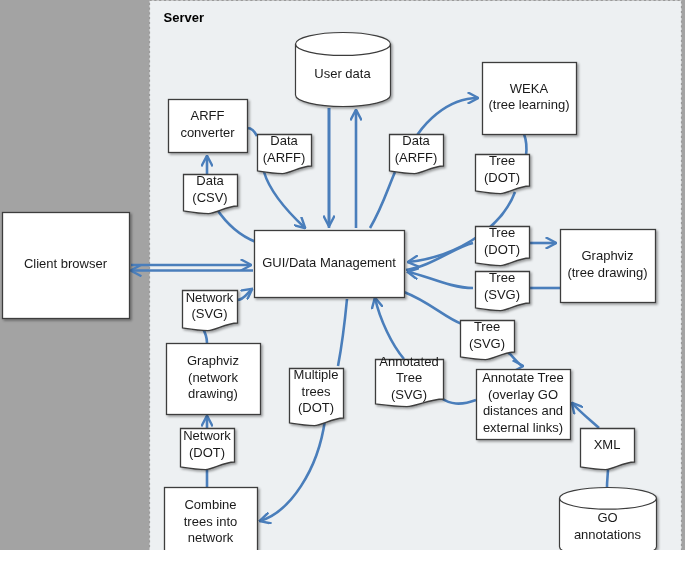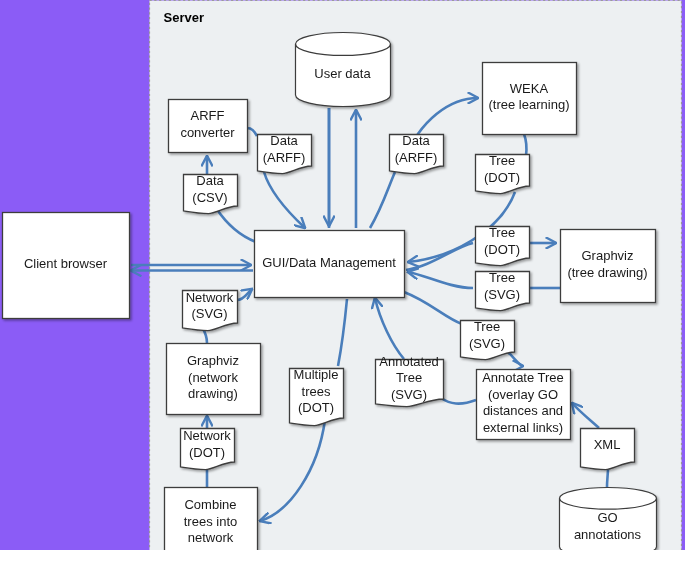--- a/index.html
+++ b/index.html
@@ -1,17 +1,17 @@
 <!DOCTYPE html>
 <html><head>
 <meta charset="utf-8">
 <style>
   html,body{margin:0;padding:0;background:#ffffff;-webkit-font-smoothing:antialiased;}
   *{-webkit-font-smoothing:antialiased;}
-  #page{position:relative;width:685px;height:550px;overflow:hidden;background:#8b5cf6;
+  #page{position:relative;width:685px;height:550px;overflow:hidden;background:#a3a3a3;
         font-family:"Liberation Sans", sans-serif;}
   svg#diagram{display:block;}
   .node-label{font-family:"Liberation Sans", sans-serif;font-size:13px;fill:#1a1a1a;
               text-anchor:middle;dominant-baseline:middle;}
   .zone-title{font-family:"Liberation Sans", sans-serif;font-size:13px;font-weight:bold;fill:#000000;}
 </style>
 </head>
 <body>
 
 <div id="page">

